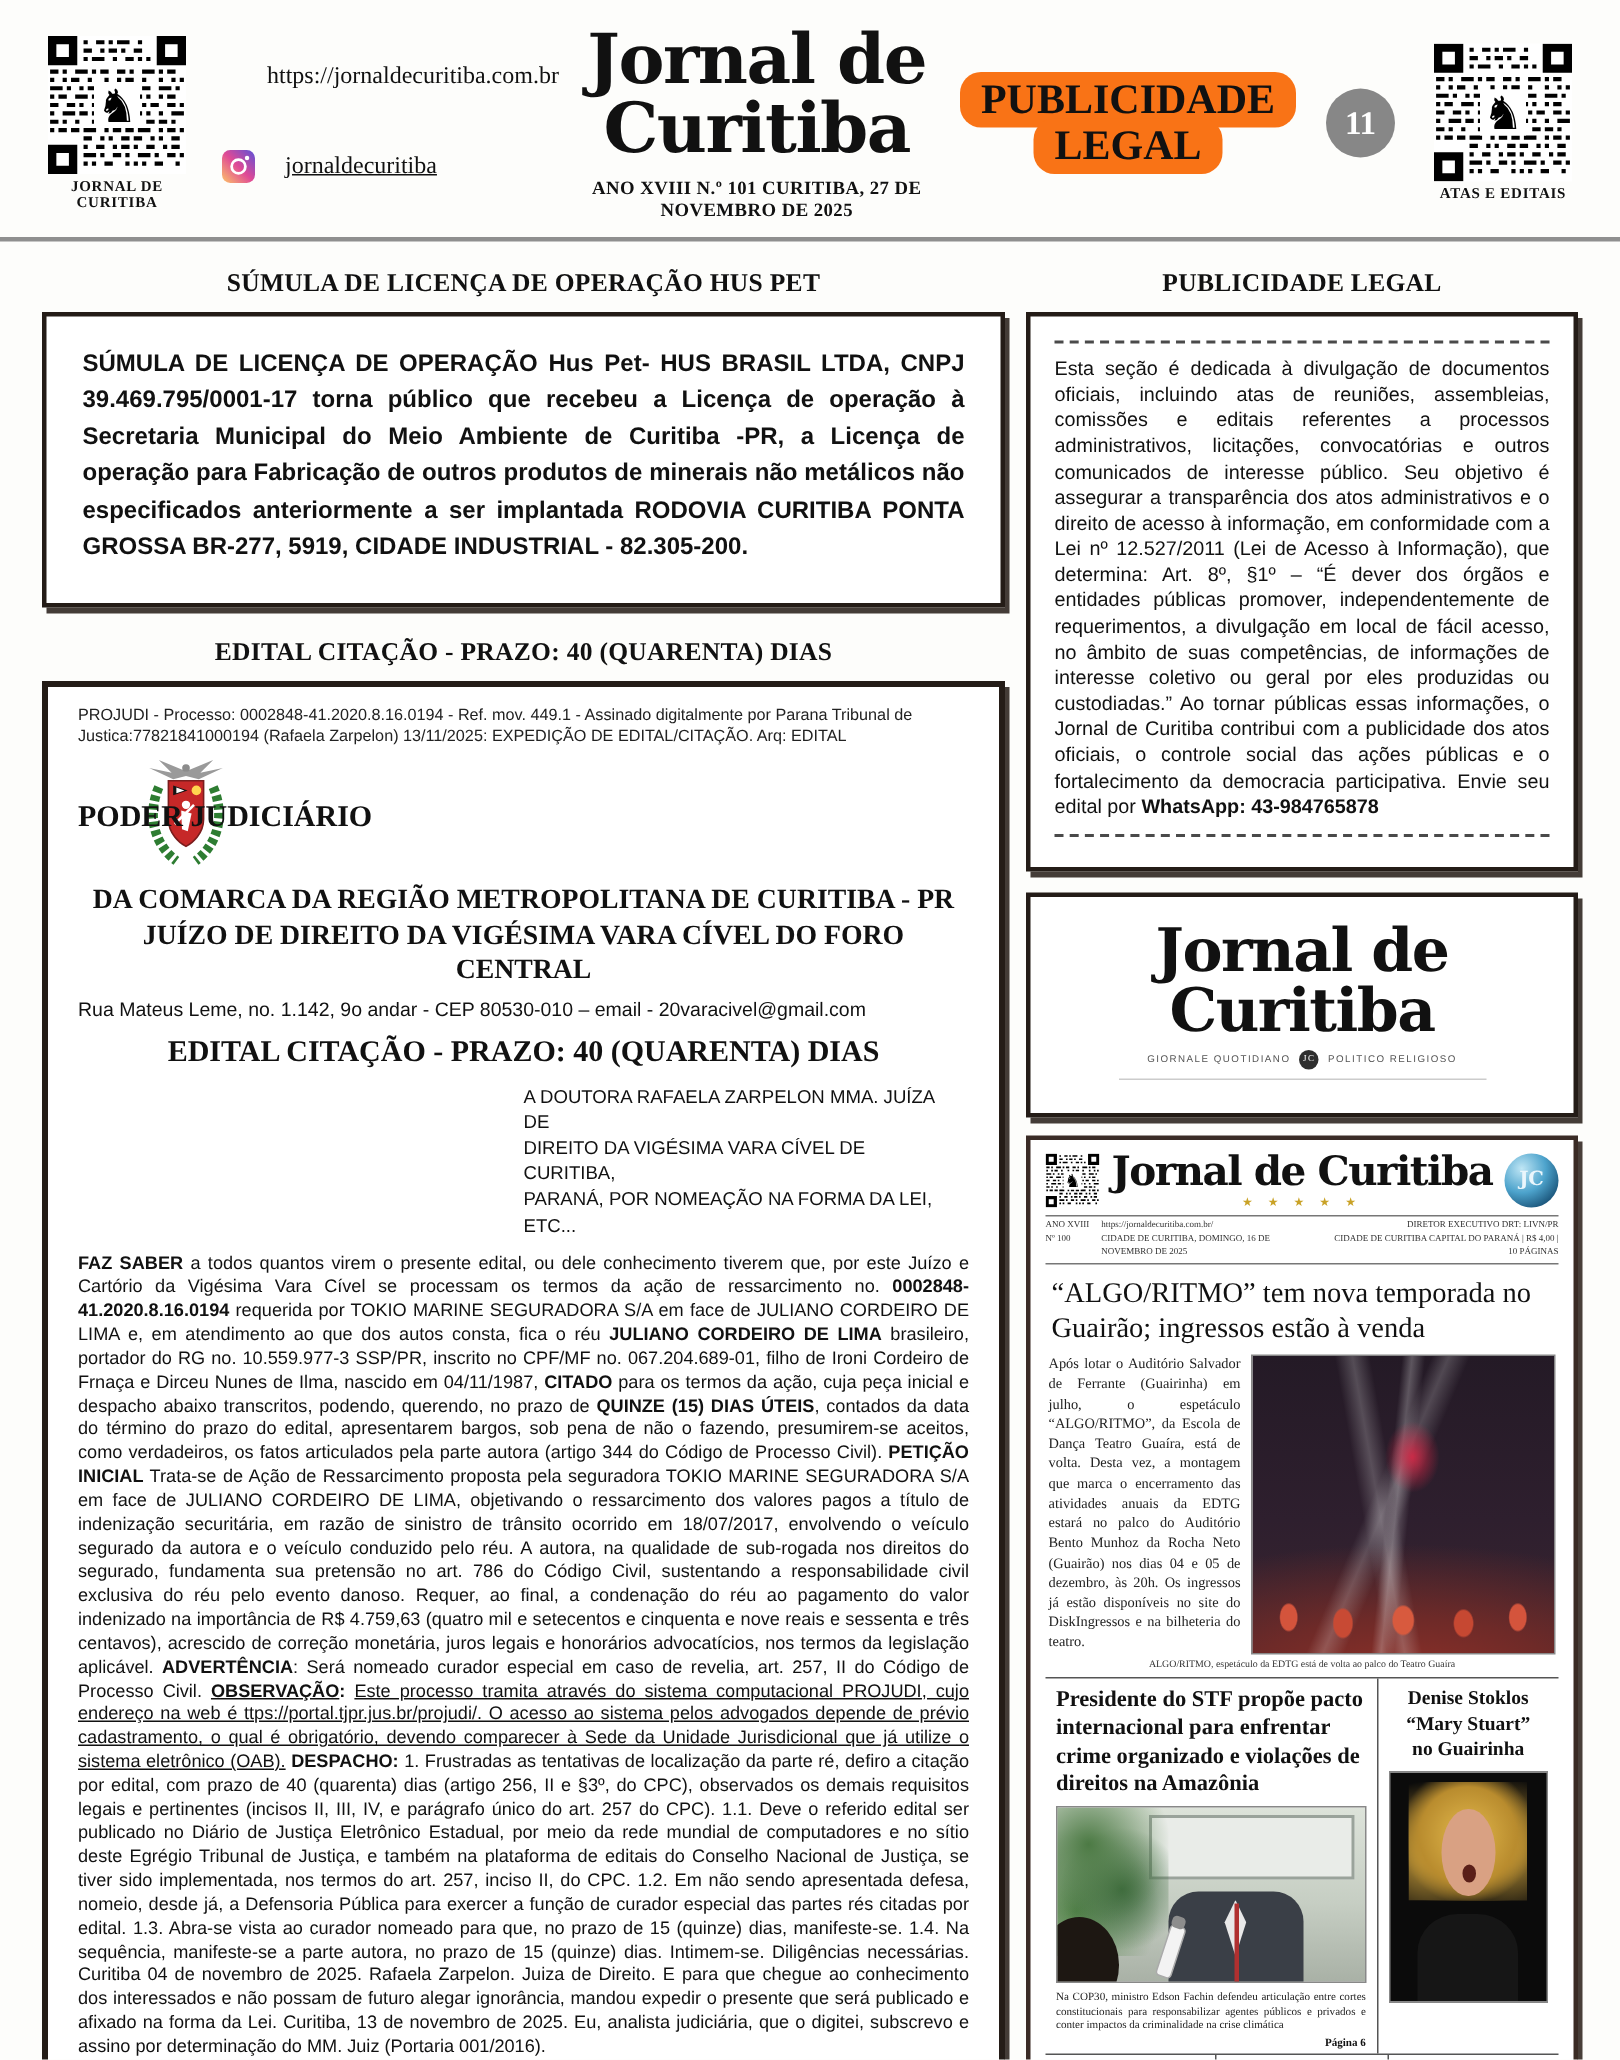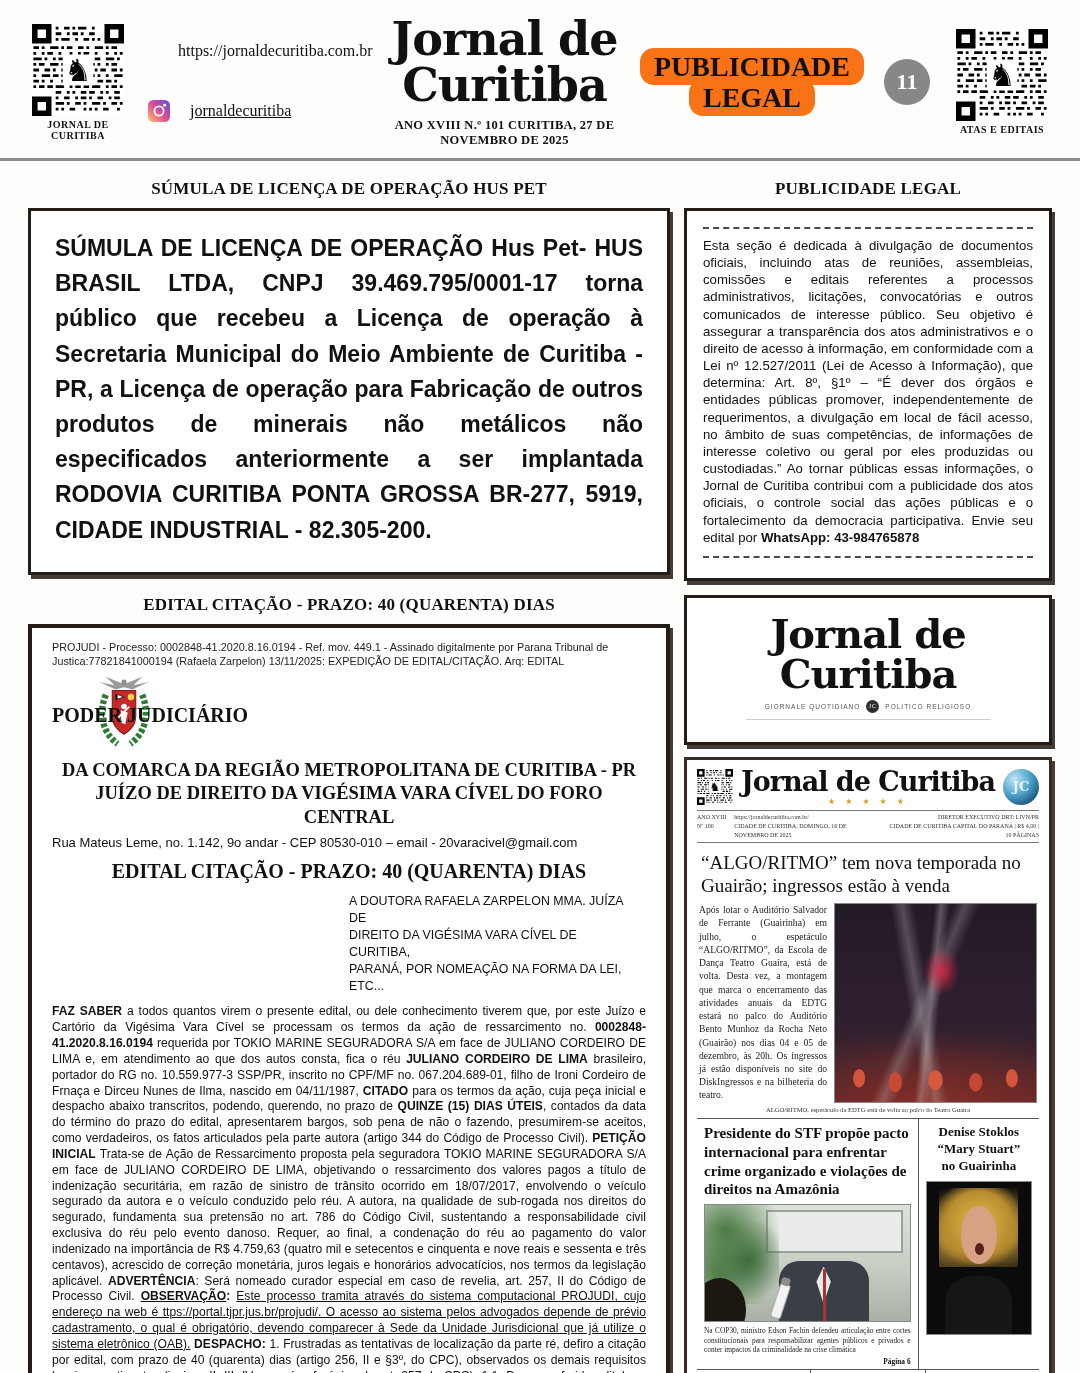--- a/index.html
+++ b/index.html
@@ -25,21 +25,21 @@
       display:flex;align-items:center;justify-content:center;font-family:"Liberation Serif",serif;font-weight:bold;font-size:22px;margin:0 6px;}
 
   
   .main{display:flex;gap:14px;padding:10px 28px 0;}
   .col-left{width:642px;flex:0 0 auto;}
   .col-right{flex:1;min-width:0;}
   .sec-heading{font-family:"Liberation Serif",serif;font-weight:bold;font-size:17px;text-align:center;margin:8px 0 9px;letter-spacing:.2px;}
   .pbox{border:3px solid #241c17;box-shadow:3px 4px 0 rgba(35,26,20,.85);background:#fff;}
 
   
-  .sumula-box{padding:20px 24px 24px;font-weight:bold;font-size:23px;line-height:1.53;text-align:justify;}
+  .sumula-box{padding:20px 24px 24px;font-weight:bold;font-size:16px;line-height:1.53;text-align:justify;}
 
   
   .edital-box{border-width:4px;padding:12px 20px 8px;margin-bottom:8px;}
   .projudi{font-size:10.8px;line-height:1.35;color:#222;}
   .arms-row{position:relative;height:84px;margin-top:4px;}
   .arms-row svg{position:absolute;left:40px;top:0;}
   .poder{position:absolute;left:0;right:0;top:50%;transform:translateY(-50%);text-align:left;
          font-family:"Liberation Serif",serif;font-weight:bold;font-size:20px;}
   .juizo{font-family:"Liberation Serif",serif;font-weight:bold;font-size:18.5px;text-align:center;line-height:1.28;margin-top:2px;}
   .address{font-size:13px;text-align:left;margin:5px 0 10px;}

